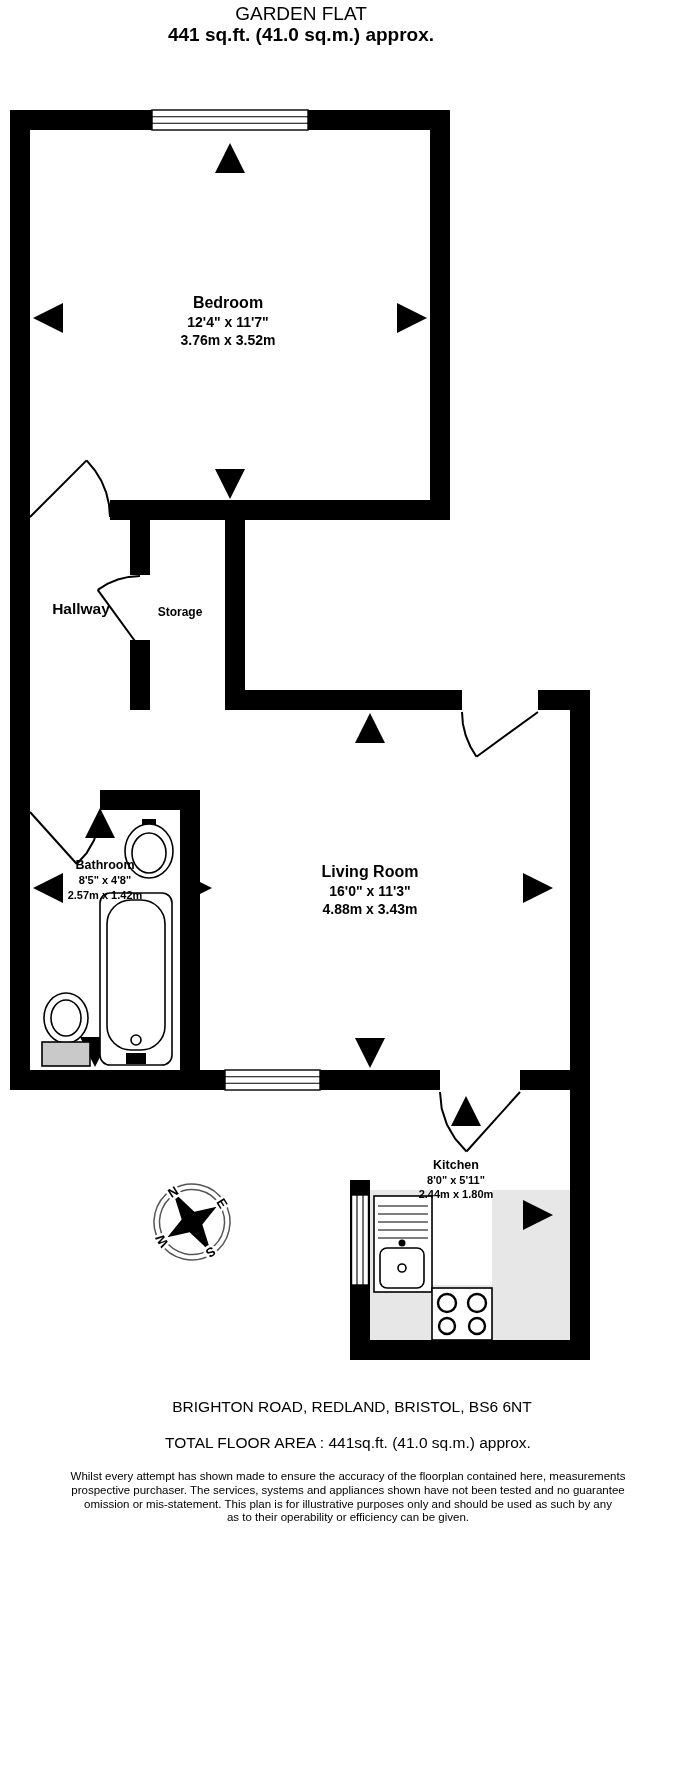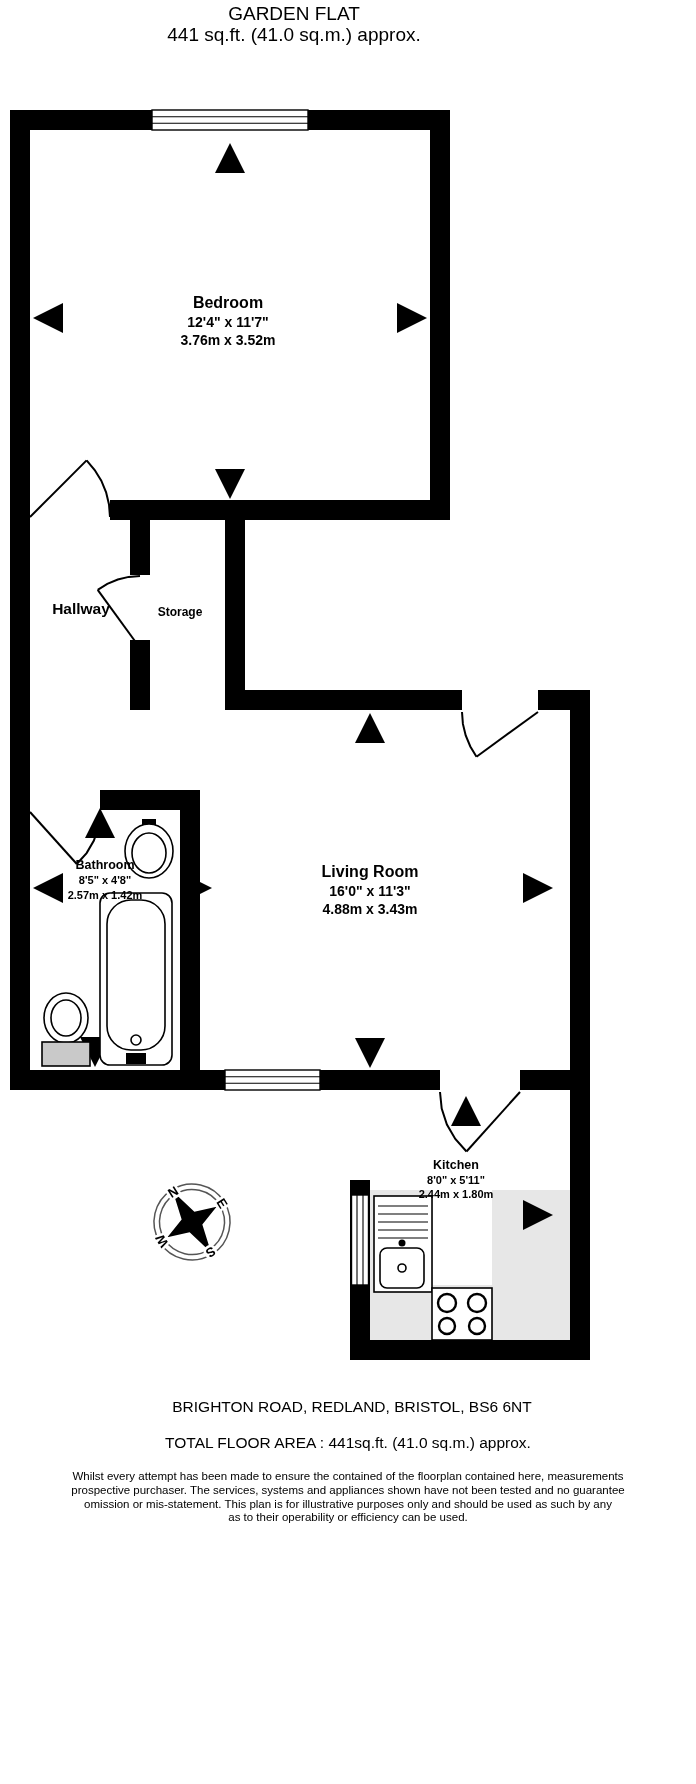--- a/index.html
+++ b/index.html
@@ -1,22 +1,22 @@
 <!DOCTYPE html>
 <html><head>
 <meta charset="utf-8">
 <style>
   html,body { margin:0; padding:0; }
   body {
     width:696px; height:1784px; position:relative; background:#ffffff;
     font-family:"Liberation Sans", sans-serif; color:#000; overflow:hidden;
   }
-  .hdr { position:absolute; left:4px; width:580px; text-align:center; }
+  .hdr { position:absolute; left:11px; width:580px; text-align:center; }
   #title    { top:3px;  font-size:19px; line-height:21px; }
-  #subtitle { top:24px; font-size:19px; line-height:21px; }
+  #subtitle { top:24px; font-size:19px; line-height:21px;font-weight:bold; }
 
   #address  { position:absolute; top:1398px; left:4px; width:696px; text-align:center; font-size:15.5px; }
   #totalarea{ position:absolute; top:1434px; left:0; width:696px; text-align:center; font-size:15.5px; }
   #disclaimer { position:absolute; top:1470px; left:0; width:696px; text-align:center;
                 font-size:11.5px; line-height:13.8px; }
 
   svg.plan { position:absolute; left:0; top:0; }
   svg text { fill:#000; text-anchor:middle; font-family:"Liberation Sans", sans-serif; }
   .room-name    { font-size:16px;  font-weight:bold; }
   .room-dim     { font-size:14px;  font-weight:bold; }
@@ -190,17 +190,17 @@
     <text class="compass-letter" transform="rotate(90)" x="0" y="-31">E</text>
     <text class="compass-letter" transform="rotate(180)" x="0" y="-31">S</text>
     <text class="compass-letter" transform="rotate(270)" x="0" y="-31">W</text>
   </g>
 </svg>
 
 <div id="address">BRIGHTON ROAD, REDLAND, BRISTOL, BS6 6NT</div>
 <div id="totalarea">TOTAL FLOOR AREA : 441sq.ft. (41.0 sq.m.) approx.</div>
 
 <div id="disclaimer">
-  <div>Whilst every attempt has been made to ensure the contained of the floorplan contained here, measurements</div>
+  <div>Whilst every attempt has shown made to ensure the accuracy of the floorplan contained here, measurements</div>
   <div>prospective purchaser. The services, systems and appliances shown have not been tested and no guarantee</div>
   <div>omission or mis-statement. This plan is for illustrative purposes only and should be used as such by any</div>
-  <div>as to their operability or efficiency can be used.</div>
+  <div>as to their operability or efficiency can be given.</div>
 </div>
 
 </body></html>

